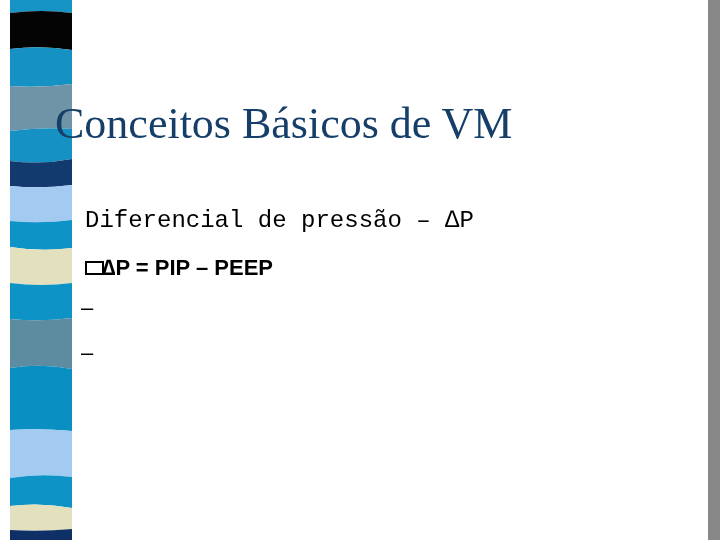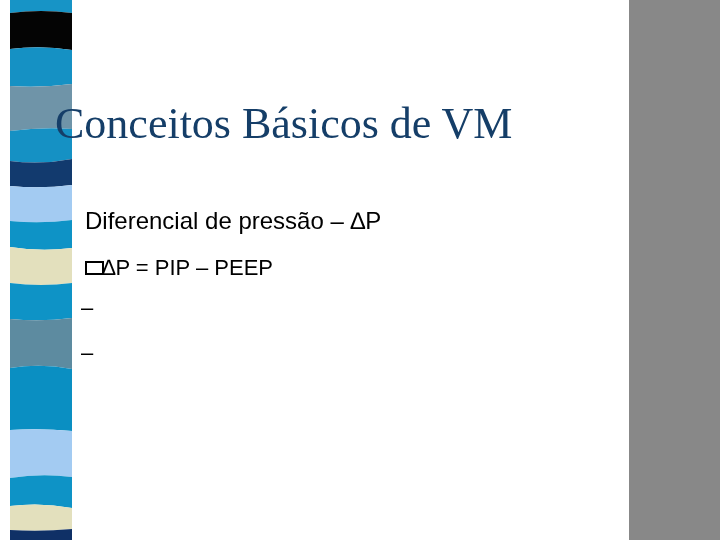--- a/index.html
+++ b/index.html
@@ -1,34 +1,35 @@
 <!DOCTYPE html>
 <html style="--bg: #ffffff; --title-color: #153e68; --body-color: #000000;"><head>
 <meta charset="utf-8">
 <style>
   html,body{margin:0;padding:0;background:#888;}
   .slide{
-    position:relative;width:629px;height:540px;background:var(--bg,#ffffff);
+    position:relative;width:708px;height:540px;background:var(--bg,#ffffff);
     overflow:hidden;font-family:"Liberation Sans",sans-serif;
   }
   .wave-strip{position:absolute;left:10px;top:0;width:62px;height:540px;display:block;}
   .slide-title{
     position:absolute;left:55px;top:102px;margin:0;
     font-family:"Liberation Serif",serif;font-weight:normal;
     font-size:44px;line-height:44px;color:var(--title-color,#153e68);
     white-space:nowrap;z-index:2;
   }
   .heading{
     position:absolute;left:85px;top:204px;margin:0;
     font-size:24px;line-height:34px;font-weight:normal;color:var(--body-color,#000);
     white-space:nowrap;
+    font-family:Liberation Mono, monospace;
   }
   .formula-line{
     position:absolute;left:85px;top:253px;
-    font-size:22px;line-height:30px;color:var(--body-color,#000);white-space:nowrap;
+    font-size:22px;line-height:30px;color:var(--body-color,#000);white-space:nowrap;font-weight:bold;
   }
   .glyph-box{
     display:inline-block;width:15px;height:10px;border:2px solid #000;
     margin-right:-2px;vertical-align:baseline;
   }
   .bullets{position:absolute;left:81px;top:291px;width:590px;}
   .bullet{
     display:flex;font-size:22px;line-height:33px;color:var(--body-color,#000);
   }
   .bullet + .bullet{margin-top:12px;}

